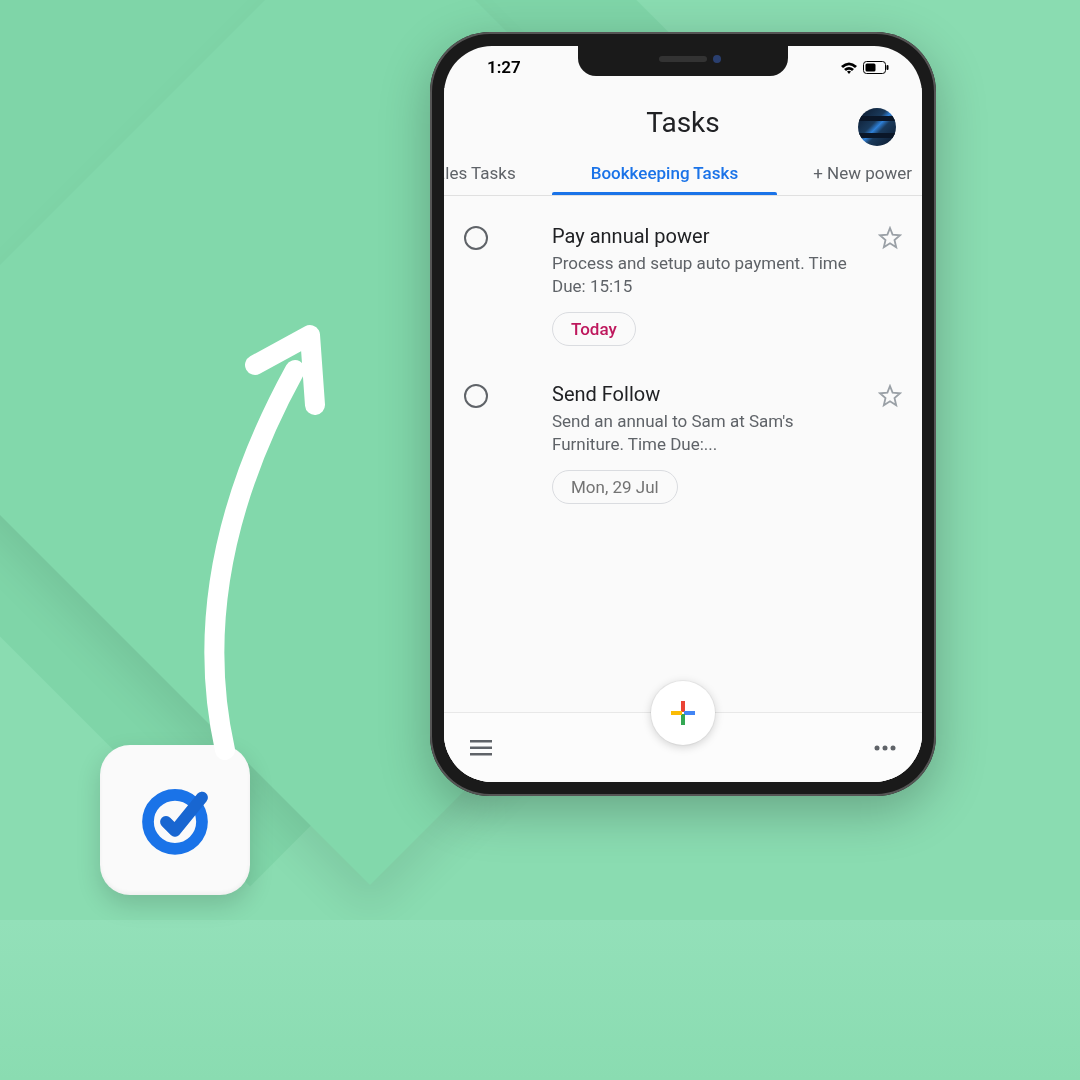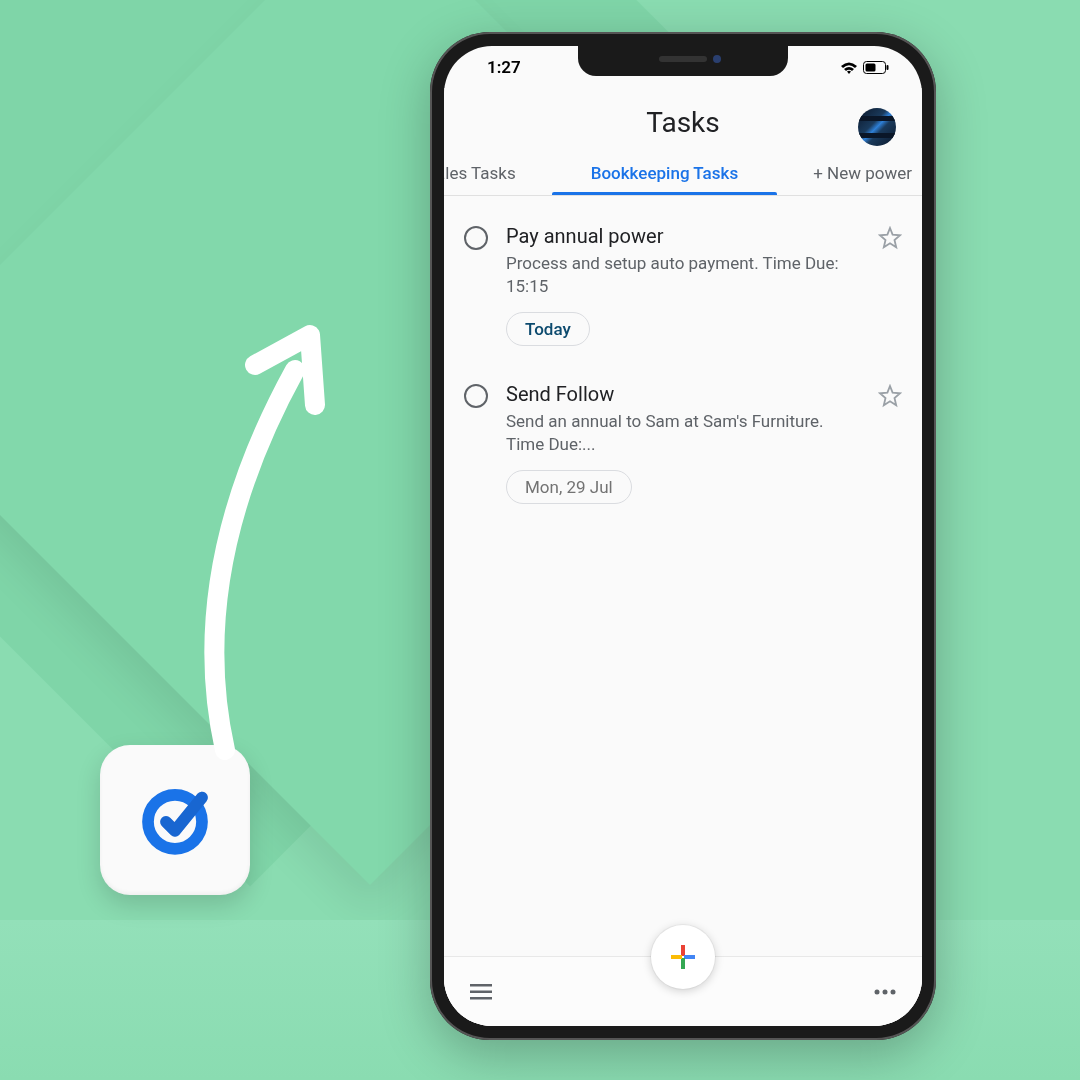--- a/index.html
+++ b/index.html
@@ -56,21 +56,21 @@
     height: 480px;
     pointer-events: none;
   }
 
   
   .phone {
     position: absolute;
     left: 430px;
     top: 32px;
     width: 506px;
-    height: 1008px;
+    height: 764px;
     background: #1a1a1a;
     border-radius: 60px;
     padding: 14px;
     box-shadow: 0 15px 50px rgba(0,0,0,0.25), inset 0 0 0 2px #555;
   }
   .phone-inner {
     width: 100%;
     height: 100%;
     background: #fafafa;
     border-radius: 48px;
@@ -206,40 +206,41 @@
     flex-shrink: 0;
     width: 24px;
     height: 24px;
     border: 2px solid #5f6368;
     border-radius: 50%;
     margin-top: 2px;
   }
   .task-body {
     flex: 1;
     min-width: 0;
+    margin-left: 46px;
   }
   .task-title {
     font-size: 20px;
     color: #202124;
     margin-bottom: 4px;
   }
   .task-desc {
     font-size: 17px;
     color: #5f6368;
     line-height: 1.35;
     margin-bottom: 14px;
   }
   .task-chip {
     display: inline-block;
     padding: 6px 18px;
     border: 1px solid #dadce0;
     border-radius: 18px;
     font-size: 17px;
   }
-  .chip-blue { color: #0c4a6e; font-weight: 500;}
+  .chip-blue { color: #be185d; font-weight: 500;}
   .chip-red { color: #d93025; }
   .chip-grey { color: #737373; }
   .task-star {
     flex-shrink: 0;
     margin-top: 2px;
   }
 
   .bottom-bar {
     height: 70px;
     border-top: 1px solid #e8e8e8;

